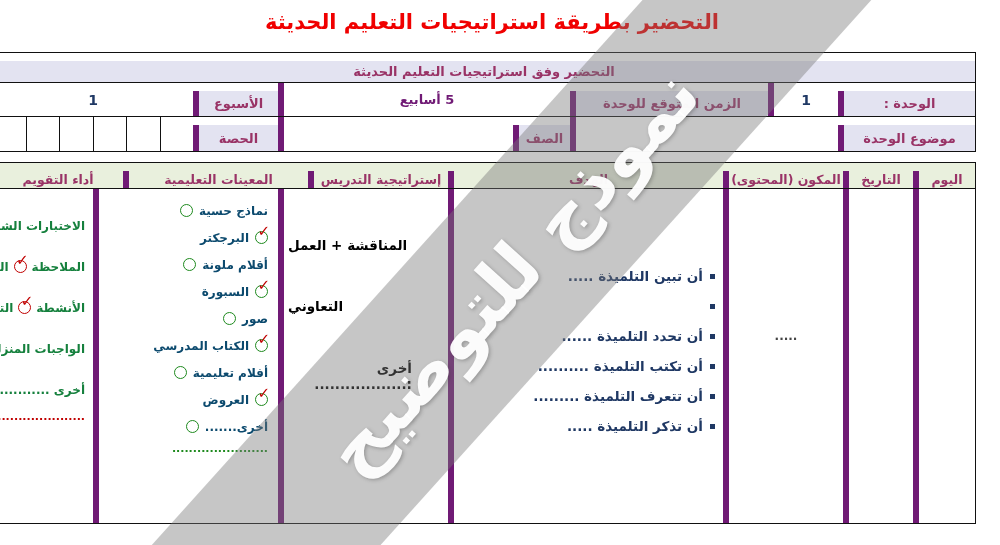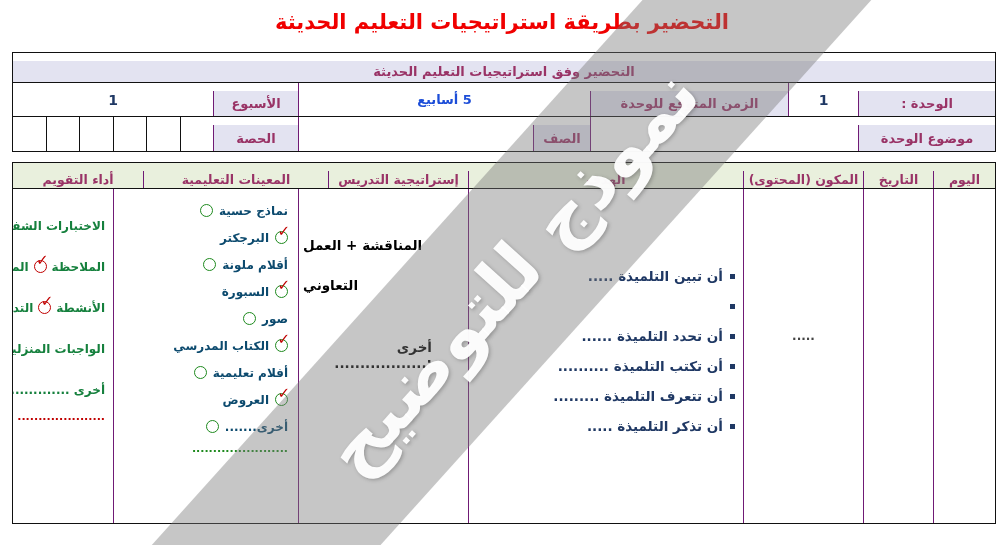--- a/index.html
+++ b/index.html
@@ -1,35 +1,35 @@
 <!DOCTYPE html>
 <html lang="ar" dir="rtl"><head>
 <meta charset="utf-8">
 <style>
   * { margin:0; padding:0; box-sizing:border-box; }
   html,body { background:#fff; }
   body { font-family:"DejaVu Sans","Liberation Sans",sans-serif; }
-  .page { position:relative; width:1000px; height:545px; background:#fff; overflow:hidden; padding:10px 4px 0 8px; direction:rtl; }
+  .page { position:relative; width:1000px; height:545px; background:#fff; overflow:hidden; padding:10px 24px 0 8px; direction:rtl; }
 
   .doc-title { text-align:center; color:#f00000; font-size:21px; font-weight:bold; margin-bottom:18px; letter-spacing:.2px; }
 
   
   .tbl { border:1.6px solid #111; width:984px; }
   .trow { display:flex; border-bottom:1px solid #111; }
   .trow:last-child { border-bottom:none; }
-  .tcell { border-left:1px solid #701a75; display:flex; align-items:center; justify-content:center; overflow:hidden; }
+  .tcell { border-left:6px solid #701a75; display:flex; align-items:center; justify-content:center; overflow:hidden; }
   .tcell:last-child { border-left:none; }
   .lav { background:#e3e3f1; }
   .label-maroon { color:#993366; font-weight:bold; font-size:13px;margin-top:8px; }
 
   
   .info-banner { height:30px; }
   .info-row { height:34px; }
   .val-navy { color:#1f3864; font-weight:bold; font-size:14px; }
-  .val-pink { color:#1d4ed8; font-weight:bold; font-size:13px; }
+  .val-pink { color:#701a75; font-weight:bold; font-size:13px; }
   .small-cells { display:flex; align-items:stretch; }
   .small-cells .sc { flex:1; border-left:1px solid #111; }
   .small-cells .sc:last-child { border-left:none; }
 
   
   .main-tbl { margin-top:10px; }
   .mh-row { height:26px; background:#e9f0dd; }
   .mh-row .tcell { font-size:12.5px; }
   .mb-row { height:334px; }
   .mb-row .tcell { align-items:stretch; justify-content:flex-start; flex-direction:column; }
@@ -48,21 +48,21 @@
 
   
   .cell-obj { padding:72px 8px 0 4px;margin-left:30px; }
   .obj-row { display:flex; align-items:center; gap:7px; height:30px; }
   .obj-bullet { width:5px; height:5px; background:#1f3864; flex:0 0 auto; }
   .obj-text { color:#1f3864; font-weight:bold; font-size:13.5px; white-space:nowrap; }
 
   
   .cell-strat { padding:48px 6px 0 4px; }
   .strat-line { color:#000; font-weight:bold; font-size:13.5px; text-align:left; }
-  .strat-line.l2 { margin-top:24px; }
+  .strat-line.l2 { margin-top:45px; }
   .strat-other { margin-top:46px; color:#000; font-weight:bold; font-size:13.5px; text-align:right; }
 
   
   .mark { display:inline-block; width:13px; height:13px; border-radius:50%; position:relative; flex:0 0 auto; }
   .mark.green { border:1.5px solid #1e8a1e; }
   .mark.red { border:1.5px solid #c00000; }
   .mark.checked::after { content:"\2713"; position:absolute; top:-8px; right:-3px; color:#c00000; font-weight:bold; font-size:15px; line-height:1; }
 
   
   .cell-aids { padding:8px 10px 0 6px; }

